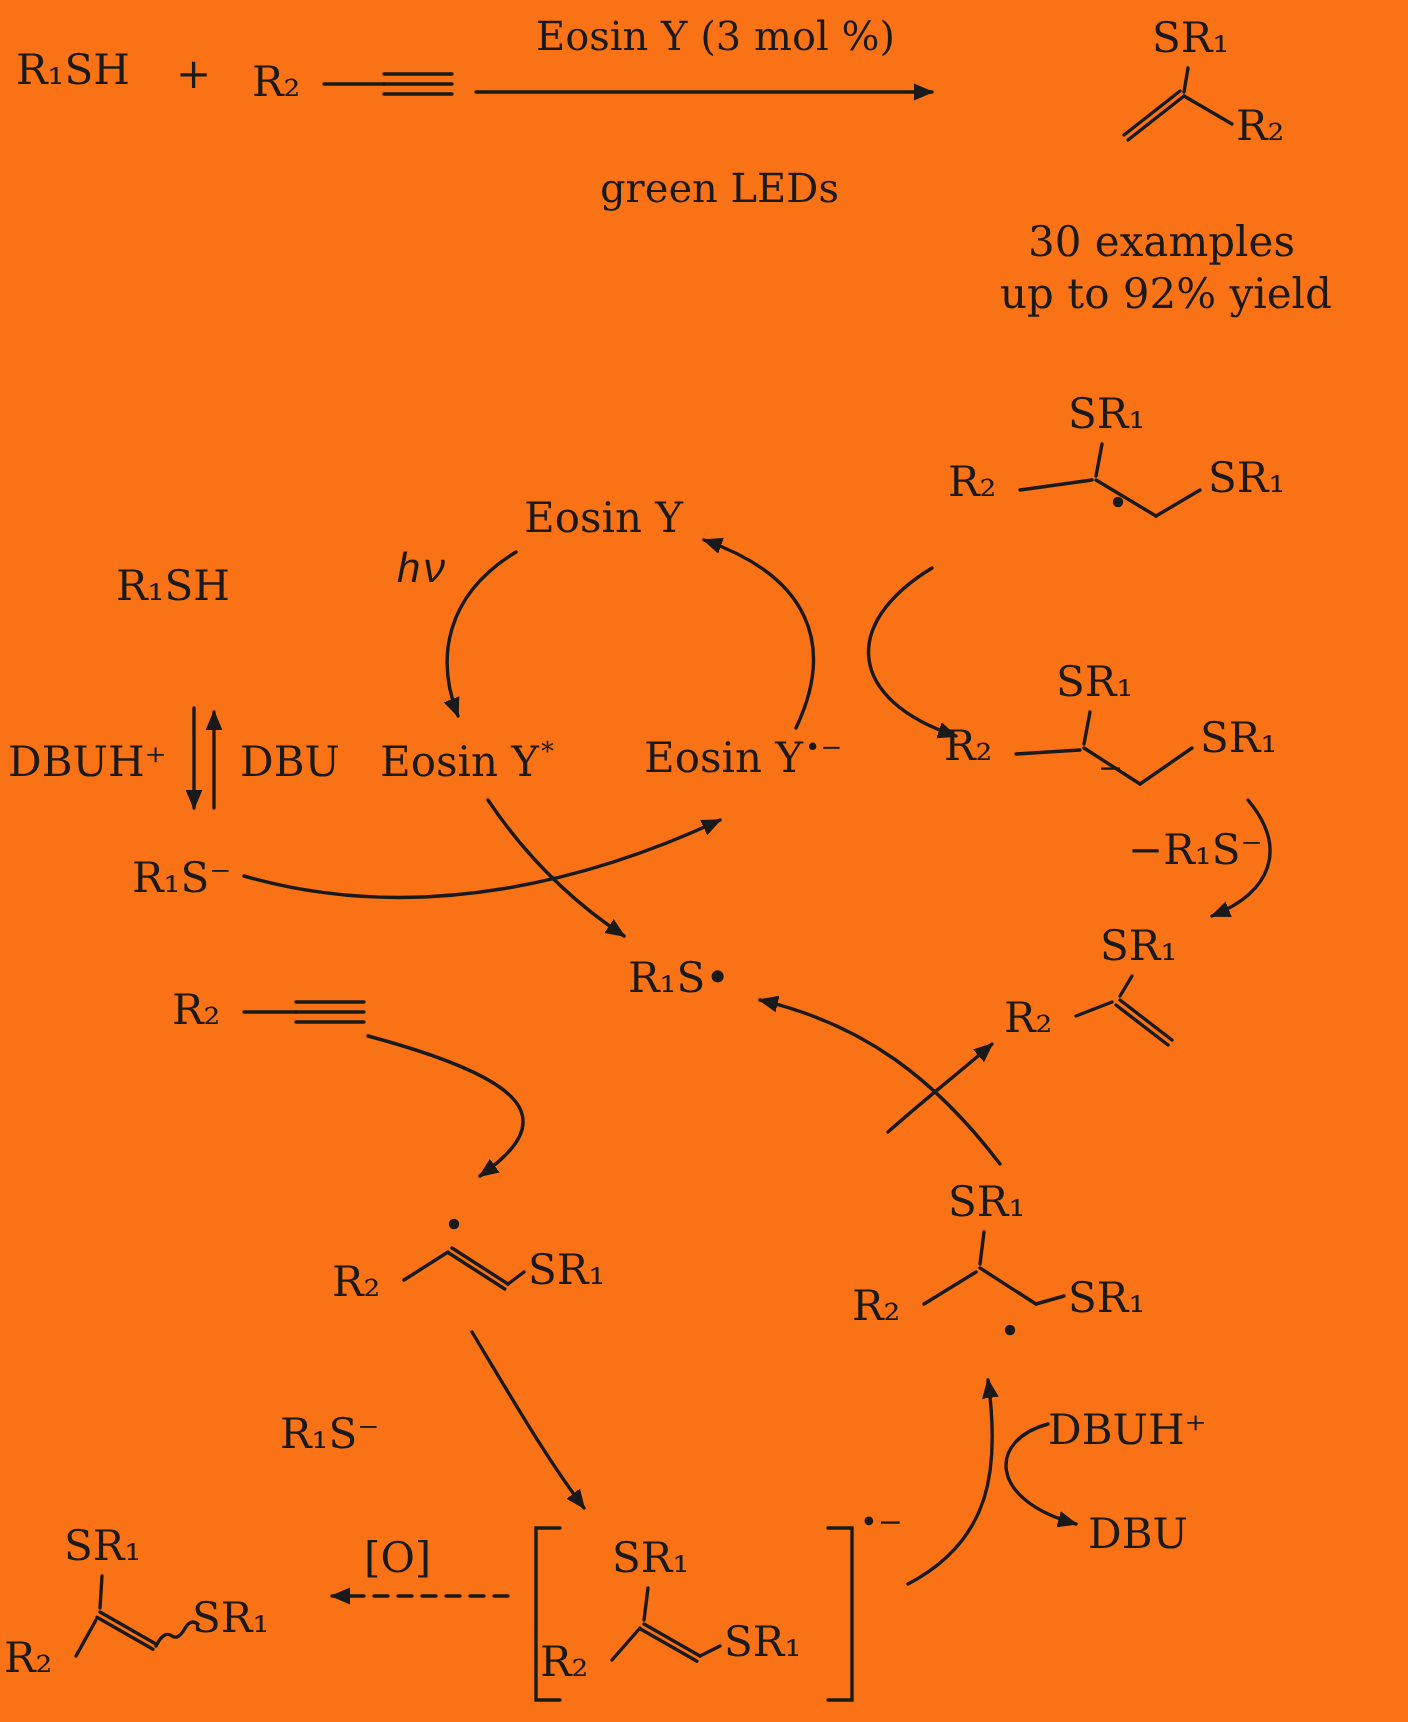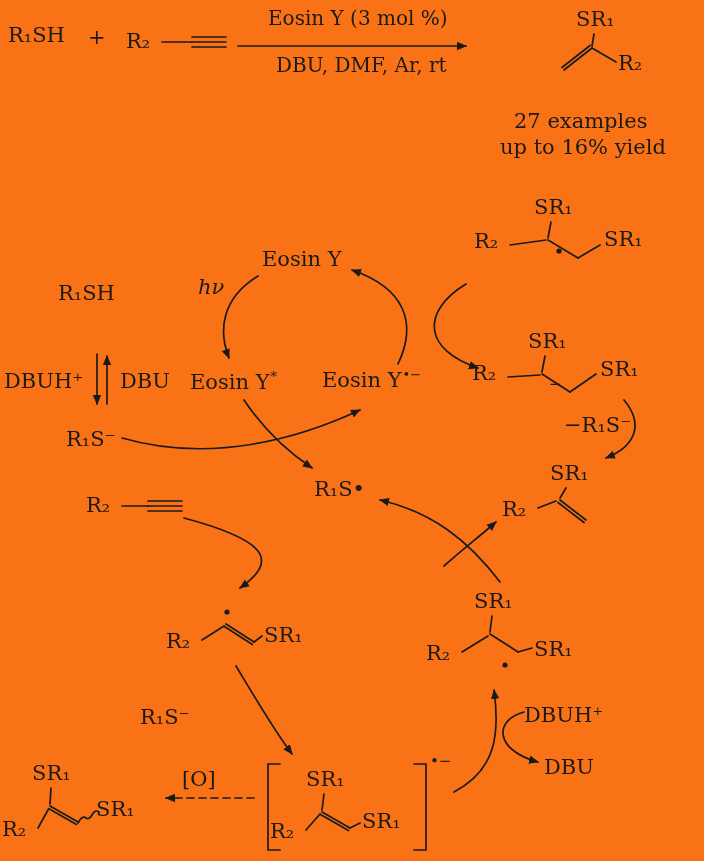--- a/index.html
+++ b/index.html
@@ -4,21 +4,21 @@
 <style>
   html,body { margin:0; padding:0; background:#ffffff; }
   .canvas {
     position:relative; width:704px; height:861px; background:#f97316;
     font-family:"DejaVu Serif","Liberation Serif",serif; color:#1a1a1a;
     overflow:hidden;
   }
   .lbl { position:absolute; font-size:21px; line-height:1.05; white-space:nowrap; }
   .cond { font-size:20px; }
   .small { font-size:15px; }
-  .italic { font-style:italic; }
+  .italic { font-style:italic;font-family:Liberation Mono, monospace; }
   .sup { font-size:13px; vertical-align:8px; margin-left:1px; }
   svg.layer { position:absolute; left:0; top:0; }
 </style>
 </head>
 <body>
 
 <div class="canvas">
 
   <svg class="layer" width="704" height="861" viewBox="0 0 704 861" stroke="#1a1a1a" stroke-width="1.7" fill="none" stroke-linecap="round">
     <defs>
@@ -121,25 +121,25 @@
     <path d="M 500,582 C 468,540 432,512 380,500" marker-end="url(#ah)"></path>
     <path d="M 444,566 C 462,550 480,536 496,522" marker-end="url(#ah)"></path>
     <path d="M 624,400 C 644,424 636,446 606,458" marker-end="url(#ah)"></path>
     <path d="M 254,798 L 166,798" stroke-dasharray="7 5" marker-end="url(#ah)"></path>
   </svg>
 
   <div class="lbl" style="left:8px;   top:24px">R₁SH</div>
   <div class="lbl" style="left:88px;  top:26px">+</div>
   <div class="lbl" style="left:126px; top:30px">R₂</div>
   <div class="lbl cond" style="left:268px; top:8px">Eosin Y (3 mol %)</div>
-  <div class="lbl cond" style="left:276px; top:55px">DBU, DMF, Ar, rt</div>
+  <div class="lbl cond" style="left:300px; top:84px">green LEDs</div>
   <div class="lbl" style="left:576px; top:8px">SR₁</div>
   <div class="lbl" style="left:618px; top:52px">R₂</div>
-  <div class="lbl" style="left:514px; top:110px">27 examples</div>
-  <div class="lbl" style="left:500px; top:136px">up to 16% yield</div>
+  <div class="lbl" style="left:514px; top:110px">30 examples</div>
+  <div class="lbl" style="left:500px; top:136px">up to 92% yield</div>
 
   <div class="lbl" style="left:262px; top:248px">Eosin Y</div>
   <div class="lbl italic" style="left:198px; top:276px">hν</div>
   <div class="lbl" style="left:190px; top:370px"><span>Eosin Y</span><span class="sup">*</span></div>
   <div class="lbl" style="left:322px; top:368px"><span>Eosin Y</span><span class="sup">•−</span></div>
 
   <div class="lbl" style="left:58px;  top:282px">R₁SH</div>
   <div class="lbl" style="left:4px;   top:370px">DBUH⁺</div>
   <div class="lbl" style="left:120px; top:370px">DBU</div>
   <div class="lbl" style="left:66px;  top:428px">R₁S⁻</div>

